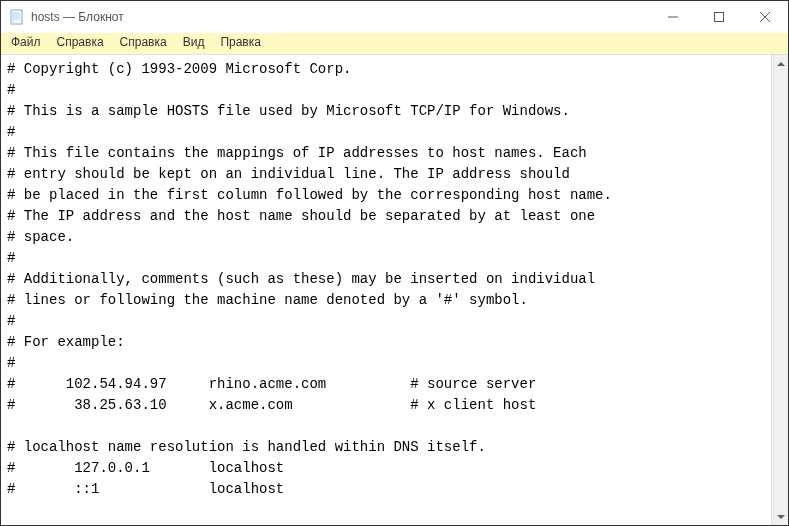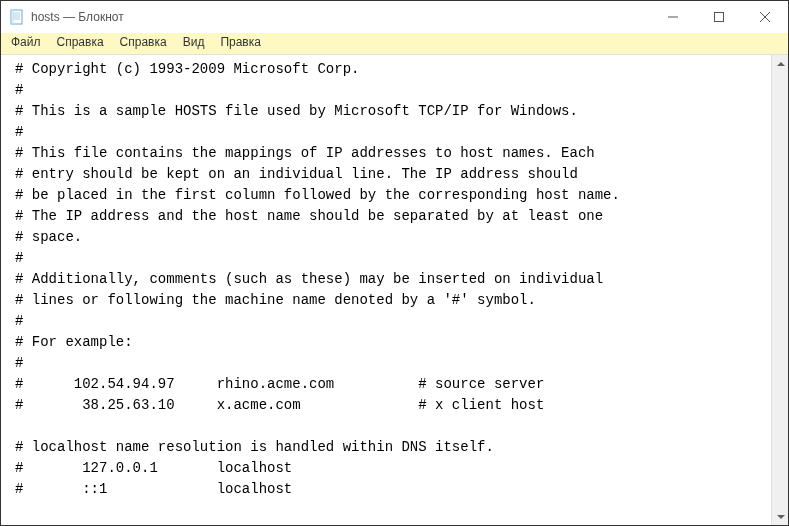--- a/index.html
+++ b/index.html
@@ -64,21 +64,21 @@
       color: #333;
       cursor: pointer;
     }
     .content-wrapper {
       position: relative;
       height: calc(100% - 54px);
       display: flex;
     }
     .editor {
       flex: 1;
-      padding: 4px 14px;
+      padding: 4px 6px;
       font-family: 'Courier New', Consolas, monospace;
       font-size: 14px;
       line-height: 1.5;
       white-space: pre;
       overflow: hidden;
       color: #000;
     }
     .scrollbar-v {
       width: 17px;
       background: #f0f0f0;

